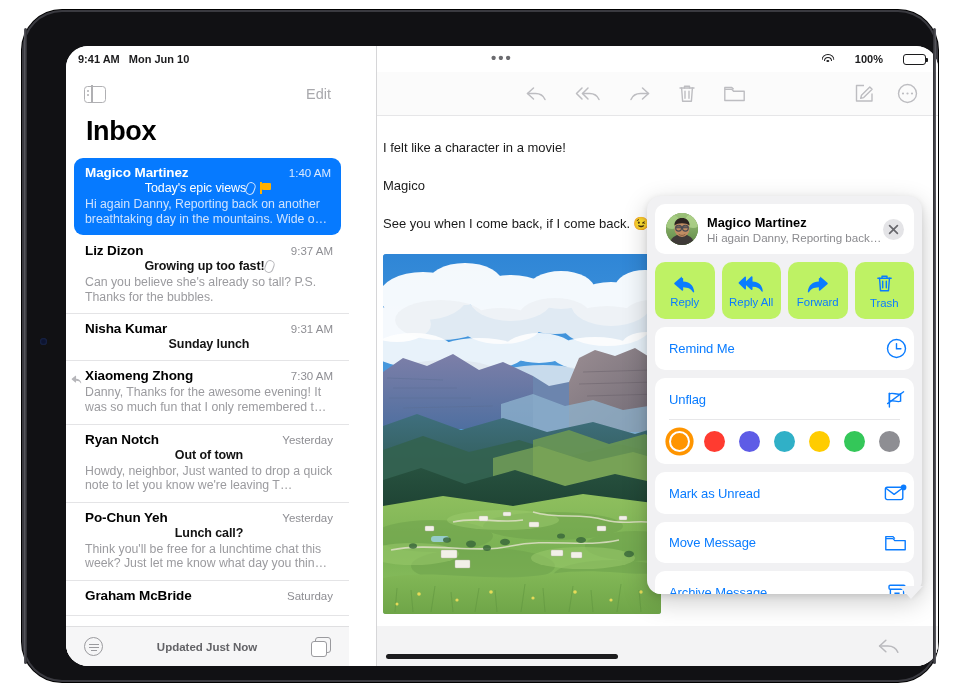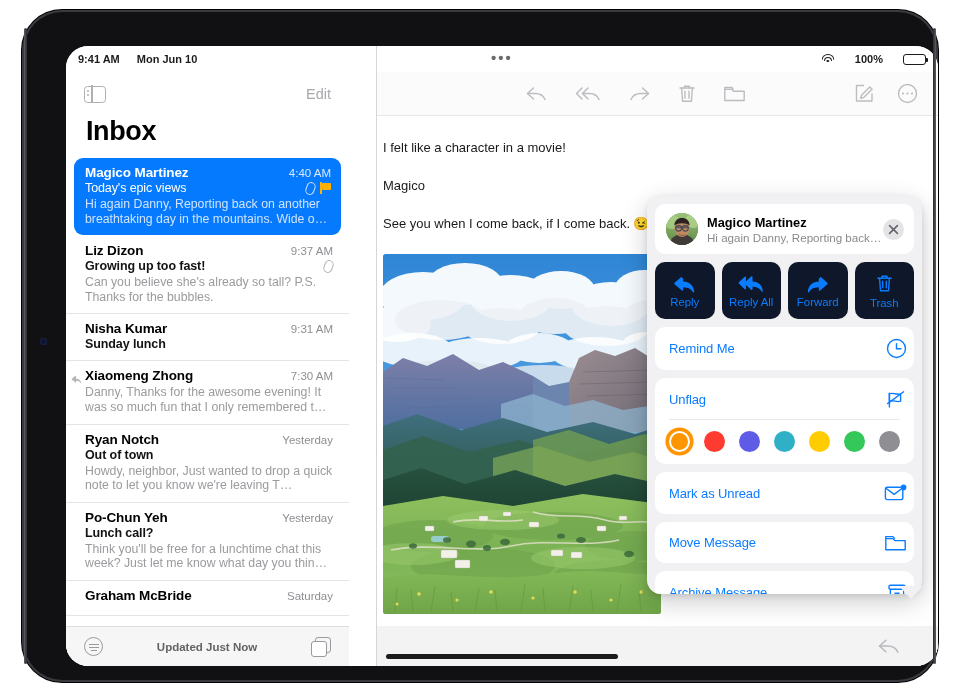--- a/index.html
+++ b/index.html
@@ -46,21 +46,21 @@
     overflow: hidden;
   }
 
   
   #status-bar {
     position: absolute; left: 0; top: 0; width: 872px; height: 26px;
     display: flex; align-items: center;
     font-size: 11px; font-weight: bold; color: #1c1c1e;
     z-index: 40;
   }
-  #status-left { position: absolute; left: 12px; display: flex; gap: 17px; align-items: center;}
+  #status-left { position: absolute; left: 12px; display: flex; gap: 9px; align-items: center;}
   #status-center { position: absolute; left: 0; width: 872px; text-align: center; }
   #multitask-dots { display: inline-block; letter-spacing: 2px; color: #6c6c70; font-size: 15px; line-height: 10px;}
   #status-right {
     position: absolute; right: 12px; display: flex; align-items: center; gap: 20px;
   }
   .wifi-glyph { display: inline-block; width: 14px; height: 11px; position: relative; }
   .wifi-glyph i {
     position: absolute; border: 1.6px solid #1c1c1e; border-bottom: none;
     border-radius: 50% 50% 0 0 / 100% 100% 0 0; left: 50%; transform: translateX(-50%);
   }
@@ -119,21 +119,21 @@
   }
   .mail-row.selected {
     background: #067aff; border-bottom: none;
     border-radius: 9px; margin: 0 8px 1px 8px; padding-left: 11px; padding-right: 10px;
   }
   .mr-line1 { display: flex; align-items: baseline; justify-content: space-between; }
   .mr-sender { font-size: 13.5px; font-weight: bold; color: #000; letter-spacing: -0.1px;}
   .mail-row.selected .mr-sender { color: #fff; }
   .mr-time { font-size: 11.5px; color: #8e8e93; flex-shrink: 0; padding-left: 6px;}
   .mail-row.selected .mr-time { color: #d9e9ff; }
-  .mr-line2 { display: flex; align-items: center; justify-content: space-between; margin-top: 1px;}
+  .mr-line2 { display: flex; align-items: center; justify-content: center; margin-top: 1px;}
   .mr-subject { font-size: 12.5px; font-weight: bold; color: #131313; letter-spacing: -0.1px;}
   .mail-row.selected .mr-subject { color: #fff; font-weight: normal; }
   .mr-badges { display: flex; align-items: center; gap: 5px; flex-shrink: 0; }
   .paperclip-icon {
     display:inline-block; width: 9px; height: 13px;
     border: 1.4px solid #b4b4b8; border-radius: 6px 6px 6px 6px;
     border-top-color:#b4b4b8; transform: rotate(20deg);
     position: relative;
   }
   .mail-row.selected .paperclip-icon { border-color: #cfe3ff; }
@@ -253,21 +253,21 @@
     font-size: 11.6px; color: #8a8a8e; margin-top: 1px;
     white-space: nowrap; overflow: hidden; text-overflow: ellipsis;
   }
   #pop-close {
     width: 21px; height: 21px; border-radius: 50%; background: #e4e4e7;
     display: flex; align-items: center; justify-content: center; flex-shrink: 0;
     color: #68686d; font-size: 12px; line-height: 1;
   }
   #pop-actions { display: flex; gap: 7px; margin-bottom: 8px; }
   .pop-action {
-    flex: 1; background: #0f172a; border-radius: 10px; height: 57px;
+    flex: 1; background: #bef264; border-radius: 10px; height: 57px;
     display: flex; flex-direction: column; align-items: center; justify-content: center;
     gap: 3px;
   }
   .pop-action span { font-size: 11.4px; color: #0a7cff; }
   .pop-action svg { color: #0a7cff; }
   .pop-row {
     display: flex; align-items: center; justify-content: space-between;
     padding: 11px 7px 11px 14px;
   }
   .pop-row-label { font-size: 13px; color: #0a7cff; letter-spacing: -0.1px;}
@@ -317,21 +317,21 @@
         <span id="sidebar-toggle-icon"></span>
         <span id="edit-button">Edit</span>
       </div>
 
       <div id="inbox-title">Inbox</div>
 
       <div id="mail-list">
           <div class="mail-row selected">
             <div class="mr-line1">
               <span class="mr-sender">Magico Martinez</span>
-              <span class="mr-time">4:40 AM</span>
+              <span class="mr-time">1:40 AM</span>
             </div>
             <div class="mr-line2">
               <span class="mr-subject">Today's epic views</span>
               <span class="mr-badges">
                 <span class="paperclip-icon"></span>
                 <span class="flag-icon"></span>
               </span>
             </div>
             <div class="mr-preview">Hi again Danny, Reporting back on another breathtaking day in the mountains. Wide o…</div>
           </div>

